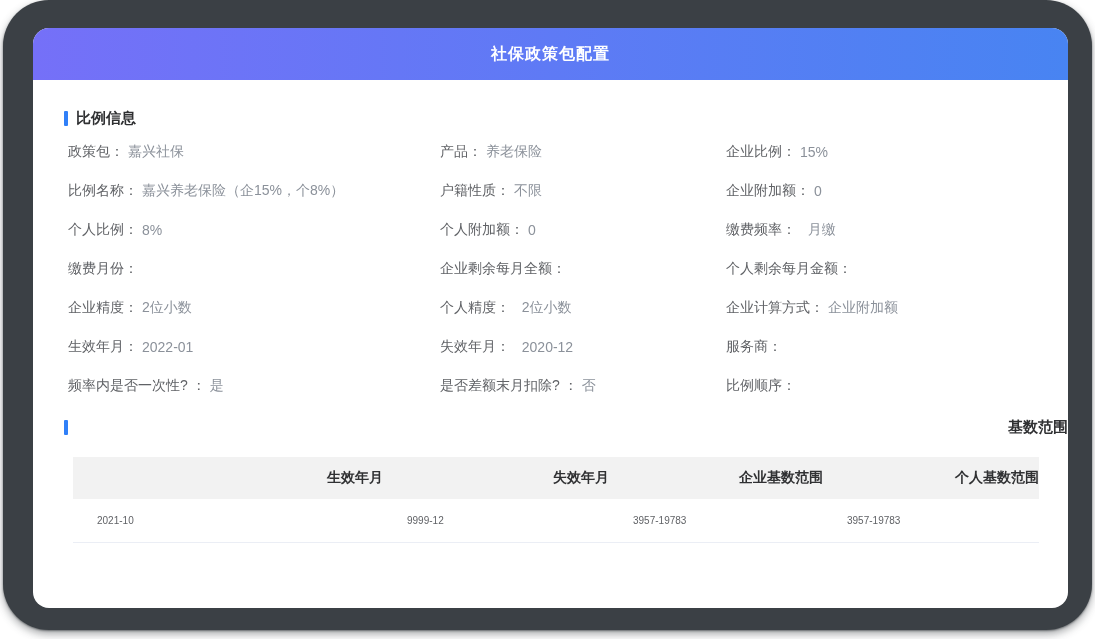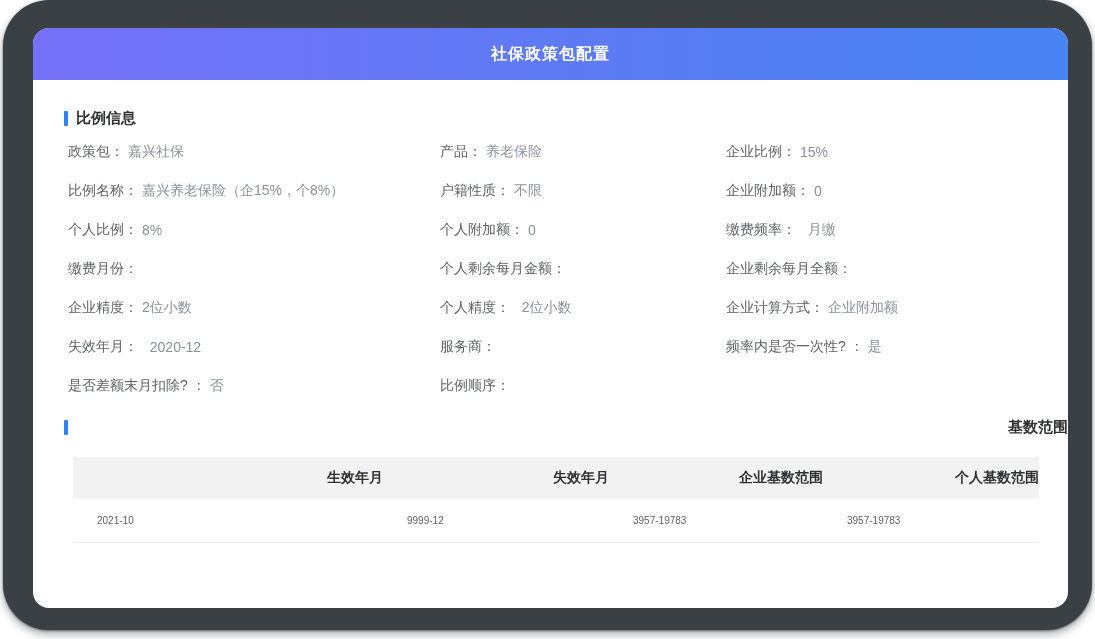--- a/index.html
+++ b/index.html
@@ -113,38 +113,42 @@
       </div>
       <div class="kv">
         <span class="kv-label">缴费频率：</span>
         <span class="kv-value">  月缴</span>
       </div>
       <div class="kv">
         <span class="kv-label">缴费月份：</span>
         <span class="kv-value"></span>
       </div>
       <div class="kv">
+        <span class="kv-label">企业剩余每月全额：</span>
+        <span class="kv-value"></span>
+      </div>
+      <div class="kv">
         <span class="kv-label">个人剩余每月金额：</span>
-        <span class="kv-value"></span>
-      </div>
-      <div class="kv">
-        <span class="kv-label">企业剩余每月全额：</span>
         <span class="kv-value"></span>
       </div>
       <div class="kv">
         <span class="kv-label">企业精度：</span>
         <span class="kv-value">2位小数</span>
       </div>
       <div class="kv">
         <span class="kv-label">个人精度：</span>
         <span class="kv-value">  2位小数</span>
       </div>
       <div class="kv">
         <span class="kv-label">企业计算方式：</span>
         <span class="kv-value">企业附加额</span>
+      </div>
+      <div class="kv">
+        <span class="kv-label">生效年月：</span>
+        <span class="kv-value">2022-01</span>
       </div>
       <div class="kv">
         <span class="kv-label">失效年月：</span>
         <span class="kv-value">  2020-12</span>
       </div>
       <div class="kv">
         <span class="kv-label">服务商：</span>
         <span class="kv-value"></span>
       </div>
       <div class="kv">

